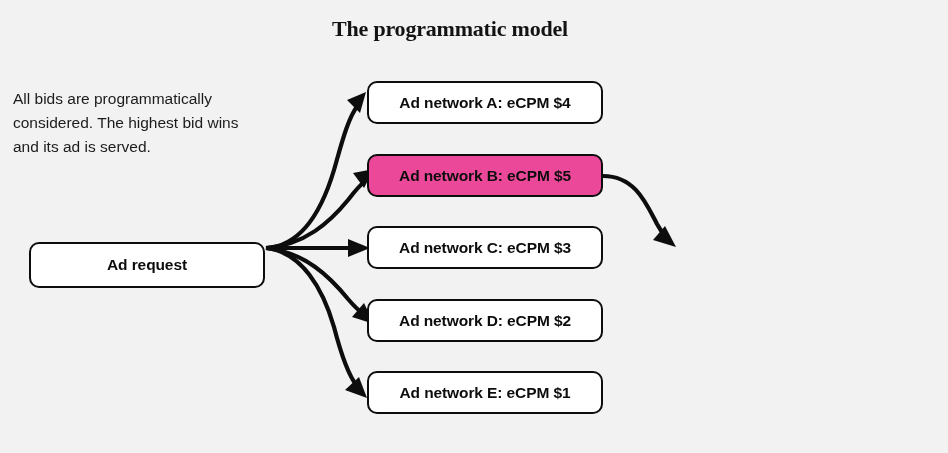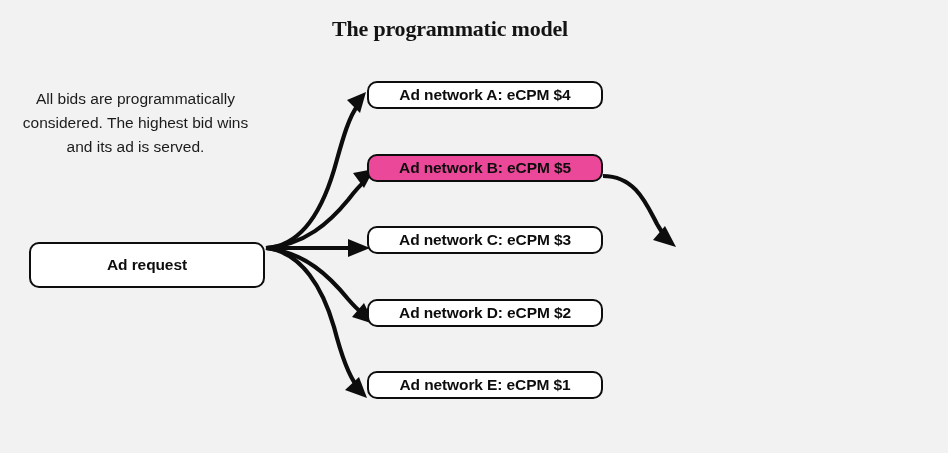--- a/index.html
+++ b/index.html
@@ -28,21 +28,20 @@
     font-weight: bold;
     color: #131313;
     letter-spacing: -0.2px;
     font-family: Liberation Serif, serif;
   }
   #description {
     position: absolute;
     left: 13px;
     top: 87px;
     width: 245px;
-    text-align: center;
     font-size: 15.5px;
     line-height: 24px;
     color: #1b1b1b;
   }
   .node {
     position: absolute;
     box-sizing: border-box;
     border: 2px solid #0d0d0d;
     border-radius: 10px;
     display: flex;
@@ -60,21 +59,21 @@
   #node-ad-request {
     left: 29px;
     top: 226px;
     width: 236px;
     height: 46px;
     margin-top: 16px;
   }
   .node-network {
     left: 367px;
     width: 236px;
-    height: 28px;
+    height: 43px;
   }
   #node-network-a { top: 81px; }
   #node-network-b { top: 154px; }
   #node-network-c { top: 226px; text-align: center; }
   #node-network-d { top: 299px; }
   #node-network-e { top: 371px; }
 
   #node-winning-ad {
     left: 681px;
     top: 226px;

